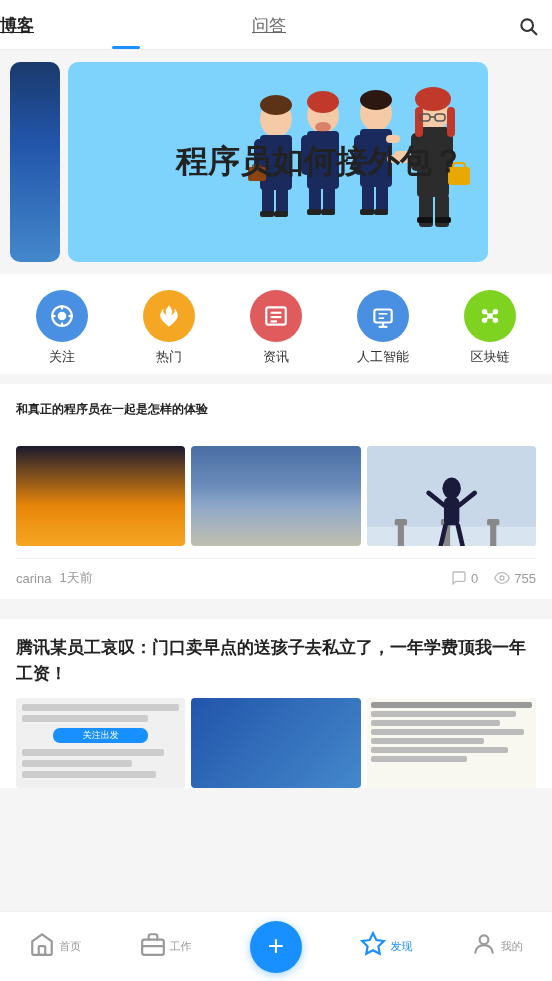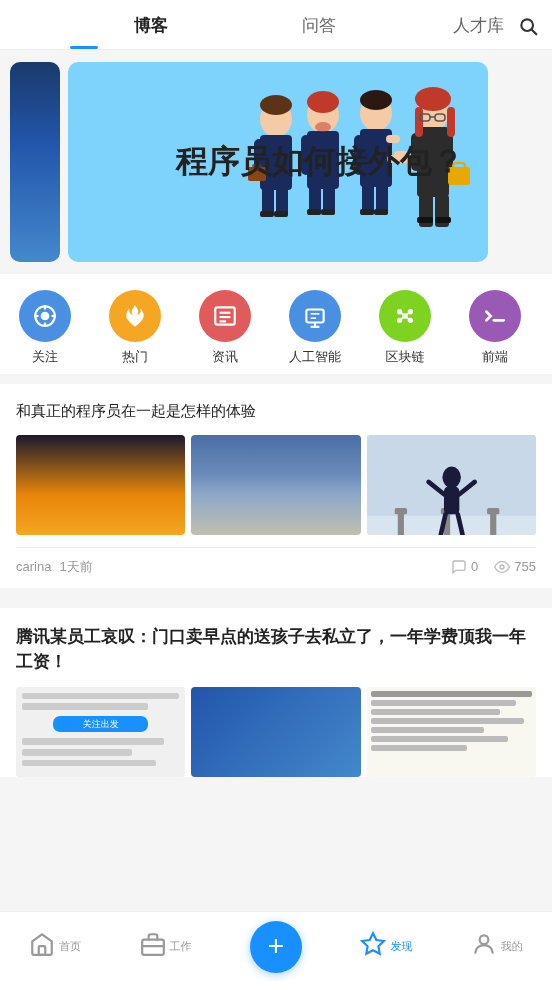--- a/index.html
+++ b/index.html
@@ -16,26 +16,27 @@
     .top-nav {
       background: #fff;
       display: flex;
       align-items: center;
       padding: 14px 0 0 0;
       border-bottom: 1px solid #eee;
       position: relative;
     }
     .top-nav .tab-item {
       flex: 1;
-      text-align: right;
+      text-align: left;
       padding-bottom: 12px;
       font-size: 17px;
       color: #666;
       cursor: pointer;
       position: relative;
+      text-decoration: underline;
     }
     .top-nav .tab-item.active {
       color: #222;
       font-weight: bold;
     }
     .top-nav .tab-item.active::after {
       content: '';
       display: block;
       width: 28px;
       height: 3px;
@@ -104,20 +105,21 @@
       overflow-x: auto;
     }
     .category-area::-webkit-scrollbar { display: none; }
     .cat-item {
       display: flex;
       flex-direction: column;
       align-items: center;
       min-width: 90px;
       gap: 6px;
       cursor: pointer;
+      margin-left: 17px;
     }
     .cat-icon {
       width: 52px;
       height: 52px;
       border-radius: 50%;
       display: flex;
       align-items: center;
       justify-content: center;
       font-size: 22px;
     }
@@ -131,24 +133,24 @@
       height: 10px;
       background: #f5f5f5;
     }
 
     
     .article-card {
       background: #fff;
       padding: 16px 16px 0 16px;
     }
     .article-title {
-      font-size: 15px;
-      font-weight: normal;
+      font-size: 12px;
+      font-weight: bold;
       color: #222;
-      margin-bottom: 12px;
+      margin-bottom: 28px;
       line-height: 1.5;
     }
     .article-images {
       display: flex;
       gap: 6px;
       margin-bottom: 12px;
     }
     .article-img {
       flex: 1;
       height: 100px;
@@ -340,21 +342,20 @@
       padding: 4px;
       overflow: hidden;
     }
   </style>
 </head>
 <body>
 
 <div class="top-nav">
   <div class="tab-item active">博客</div>
   <div class="tab-item">问答</div>
-  <div class="tab-item">人才库</div>
   <div class="search-icon-wrap">
     <svg width="20" height="20" viewBox="0 0 24 24" fill="none" stroke="#333" stroke-width="2.5" stroke-linecap="round">
       <circle cx="11" cy="11" r="7"></circle>
       <line x1="16.5" y1="16.5" x2="22" y2="22"></line>
     </svg>
   </div>
 </div>
 
 <div class="banner-area">
 

